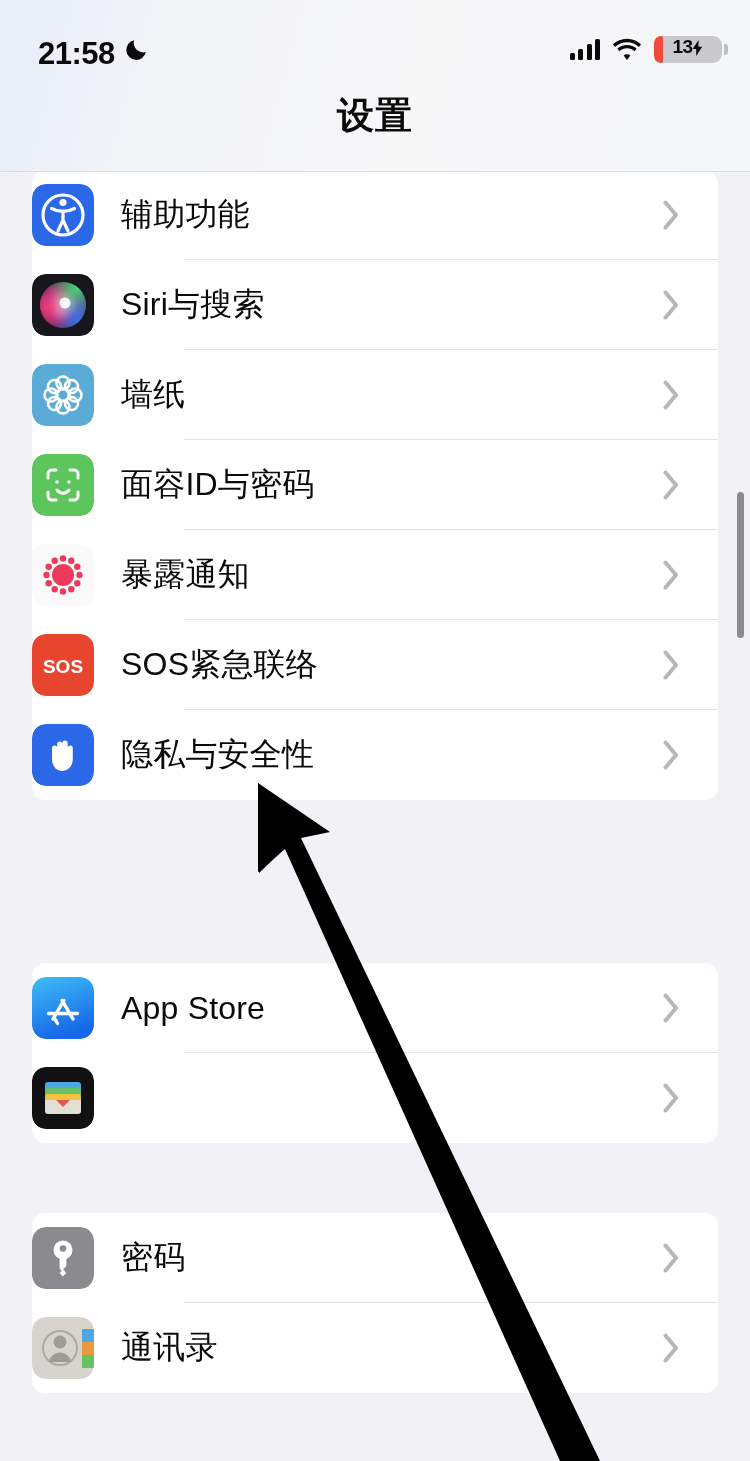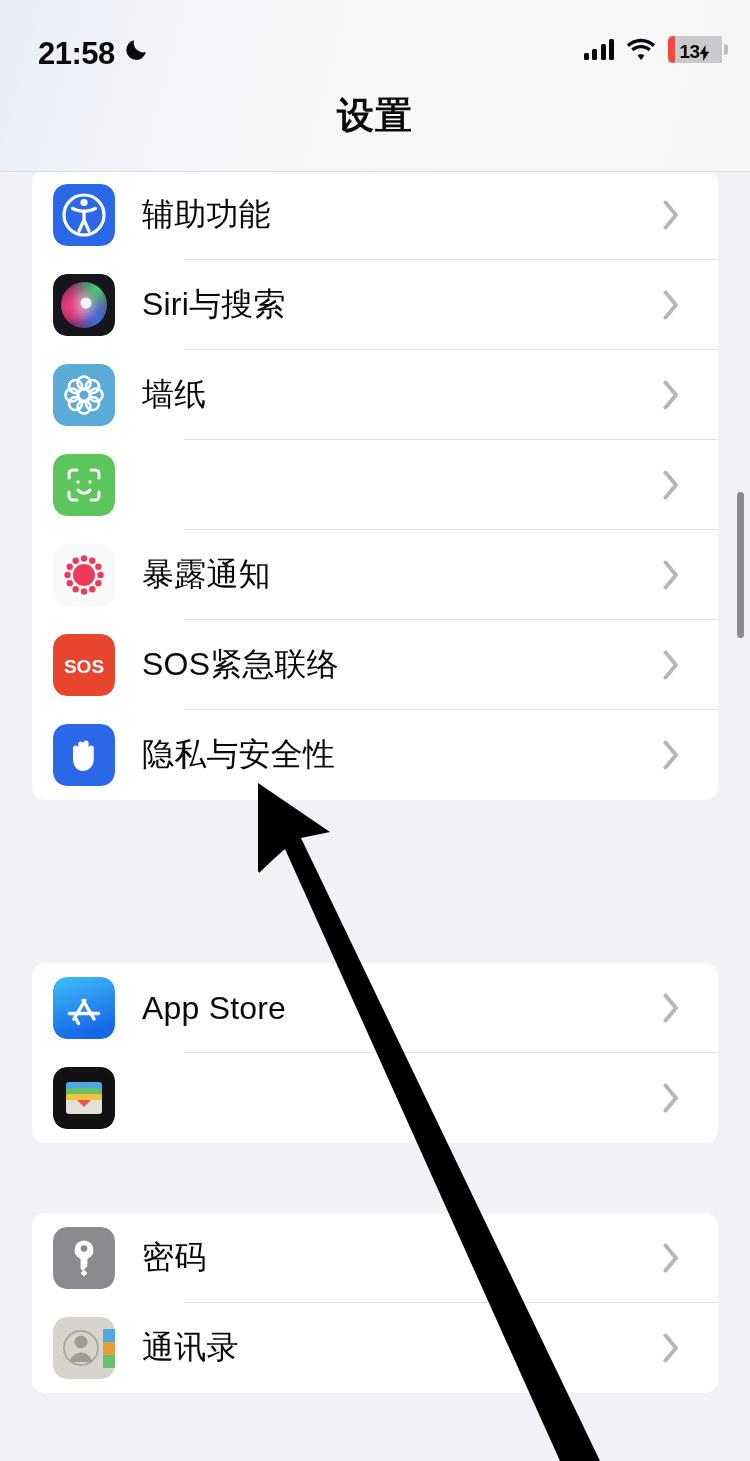--- a/index.html
+++ b/index.html
@@ -33,23 +33,23 @@
     display:flex; align-items:center; gap:12px;
   }
   .bars{ display:flex; align-items:flex-end; gap:3.5px; height:22px; }
   .bars i{ display:block; width:5px; background:#0A0A0A; border-radius:1.5px; }
   .bars i:nth-child(1){ height:7px; }
   .bars i:nth-child(2){ height:11px; }
   .bars i:nth-child(3){ height:16px; }
   .bars i:nth-child(4){ height:21px; }
   #wifi-icon{ width:30px; height:23px; display:block; }
   #battery{
-    position:relative; width:54px; height:27px;
-    border-radius:0; background:#C9C9CE; overflow:visible;
-    display:flex; align-items:flex-end;
+    position:relative; width:68px; height:27px;
+    border-radius:9px; background:#C9C9CE; overflow:visible;
+    display:flex; align-items:flex-start;
   }
   #battery-fill{
     position:absolute; left:0; top:0; bottom:0; width:13%;
     background:#F24A3A; border-radius:8px 2px 2px 8px;
   }
   #battery-cap{
     position:absolute; right:-6px; top:8px; width:4px; height:11px;
     background:#BDBDC2; border-radius:0 3px 3px 0;
   }
   #battery-label{
@@ -70,21 +70,20 @@
   #content{
     position:absolute; top:172px; left:0; width:750px; height:1289px;
     background:#F2F1F6;
   }
   .card{
     position:absolute; left:32px; width:686px;
     background:#FFFFFF; border-radius:13px; overflow:hidden;
   }
   .row{
     position:relative; height:90px; display:flex; align-items:center;
-    padding-left:21px;
   }
   .sep{
     position:absolute; left:152px; right:0; bottom:0; height:1px; background:#E4E4E6;
   }
   .icon-wrap{
     width:62px; height:62px; flex:0 0 62px;
     border-radius:14px; overflow:hidden; position:relative;
   }
   .row-label{
     margin-left:27px; font-size:32px; color:#0A0A0A; letter-spacing:0.2px;
@@ -263,20 +262,21 @@
               <path d="M16 24v-4a4 4 0 0 1 4-4h4"></path>
               <path d="M46 24v-4a4 4 0 0 0-4-4h-4"></path>
               <path d="M16 38v4a4 4 0 0 0 4 4h4"></path>
               <path d="M46 38v4a4 4 0 0 1-4 4h-4"></path>
               <circle cx="25" cy="28" r="1.7" fill="#fff" stroke="none"></circle>
               <circle cx="37" cy="28" r="1.7" fill="#fff" stroke="none"></circle>
               <path d="M25 36c1.8 2.2 3.8 3.2 6 3.2s4.2-1 6-3.2"></path>
             </g>
           </svg>
         </span>
+        <span class="row-label">面容ID与密码</span>
         <span class="chev">
           <svg viewBox="0 0 17 30" width="17" height="30">
               <path d="M2.5 2.5 13 15 2.5 27.5" fill="none" stroke="#B6B6BB" stroke-width="4" stroke-linecap="round" stroke-linejoin="round"></path>
             </svg>
         </span>
         <span class="sep"></span>
       </div>
 
       <div class="row">
         <span class="icon-wrap">

